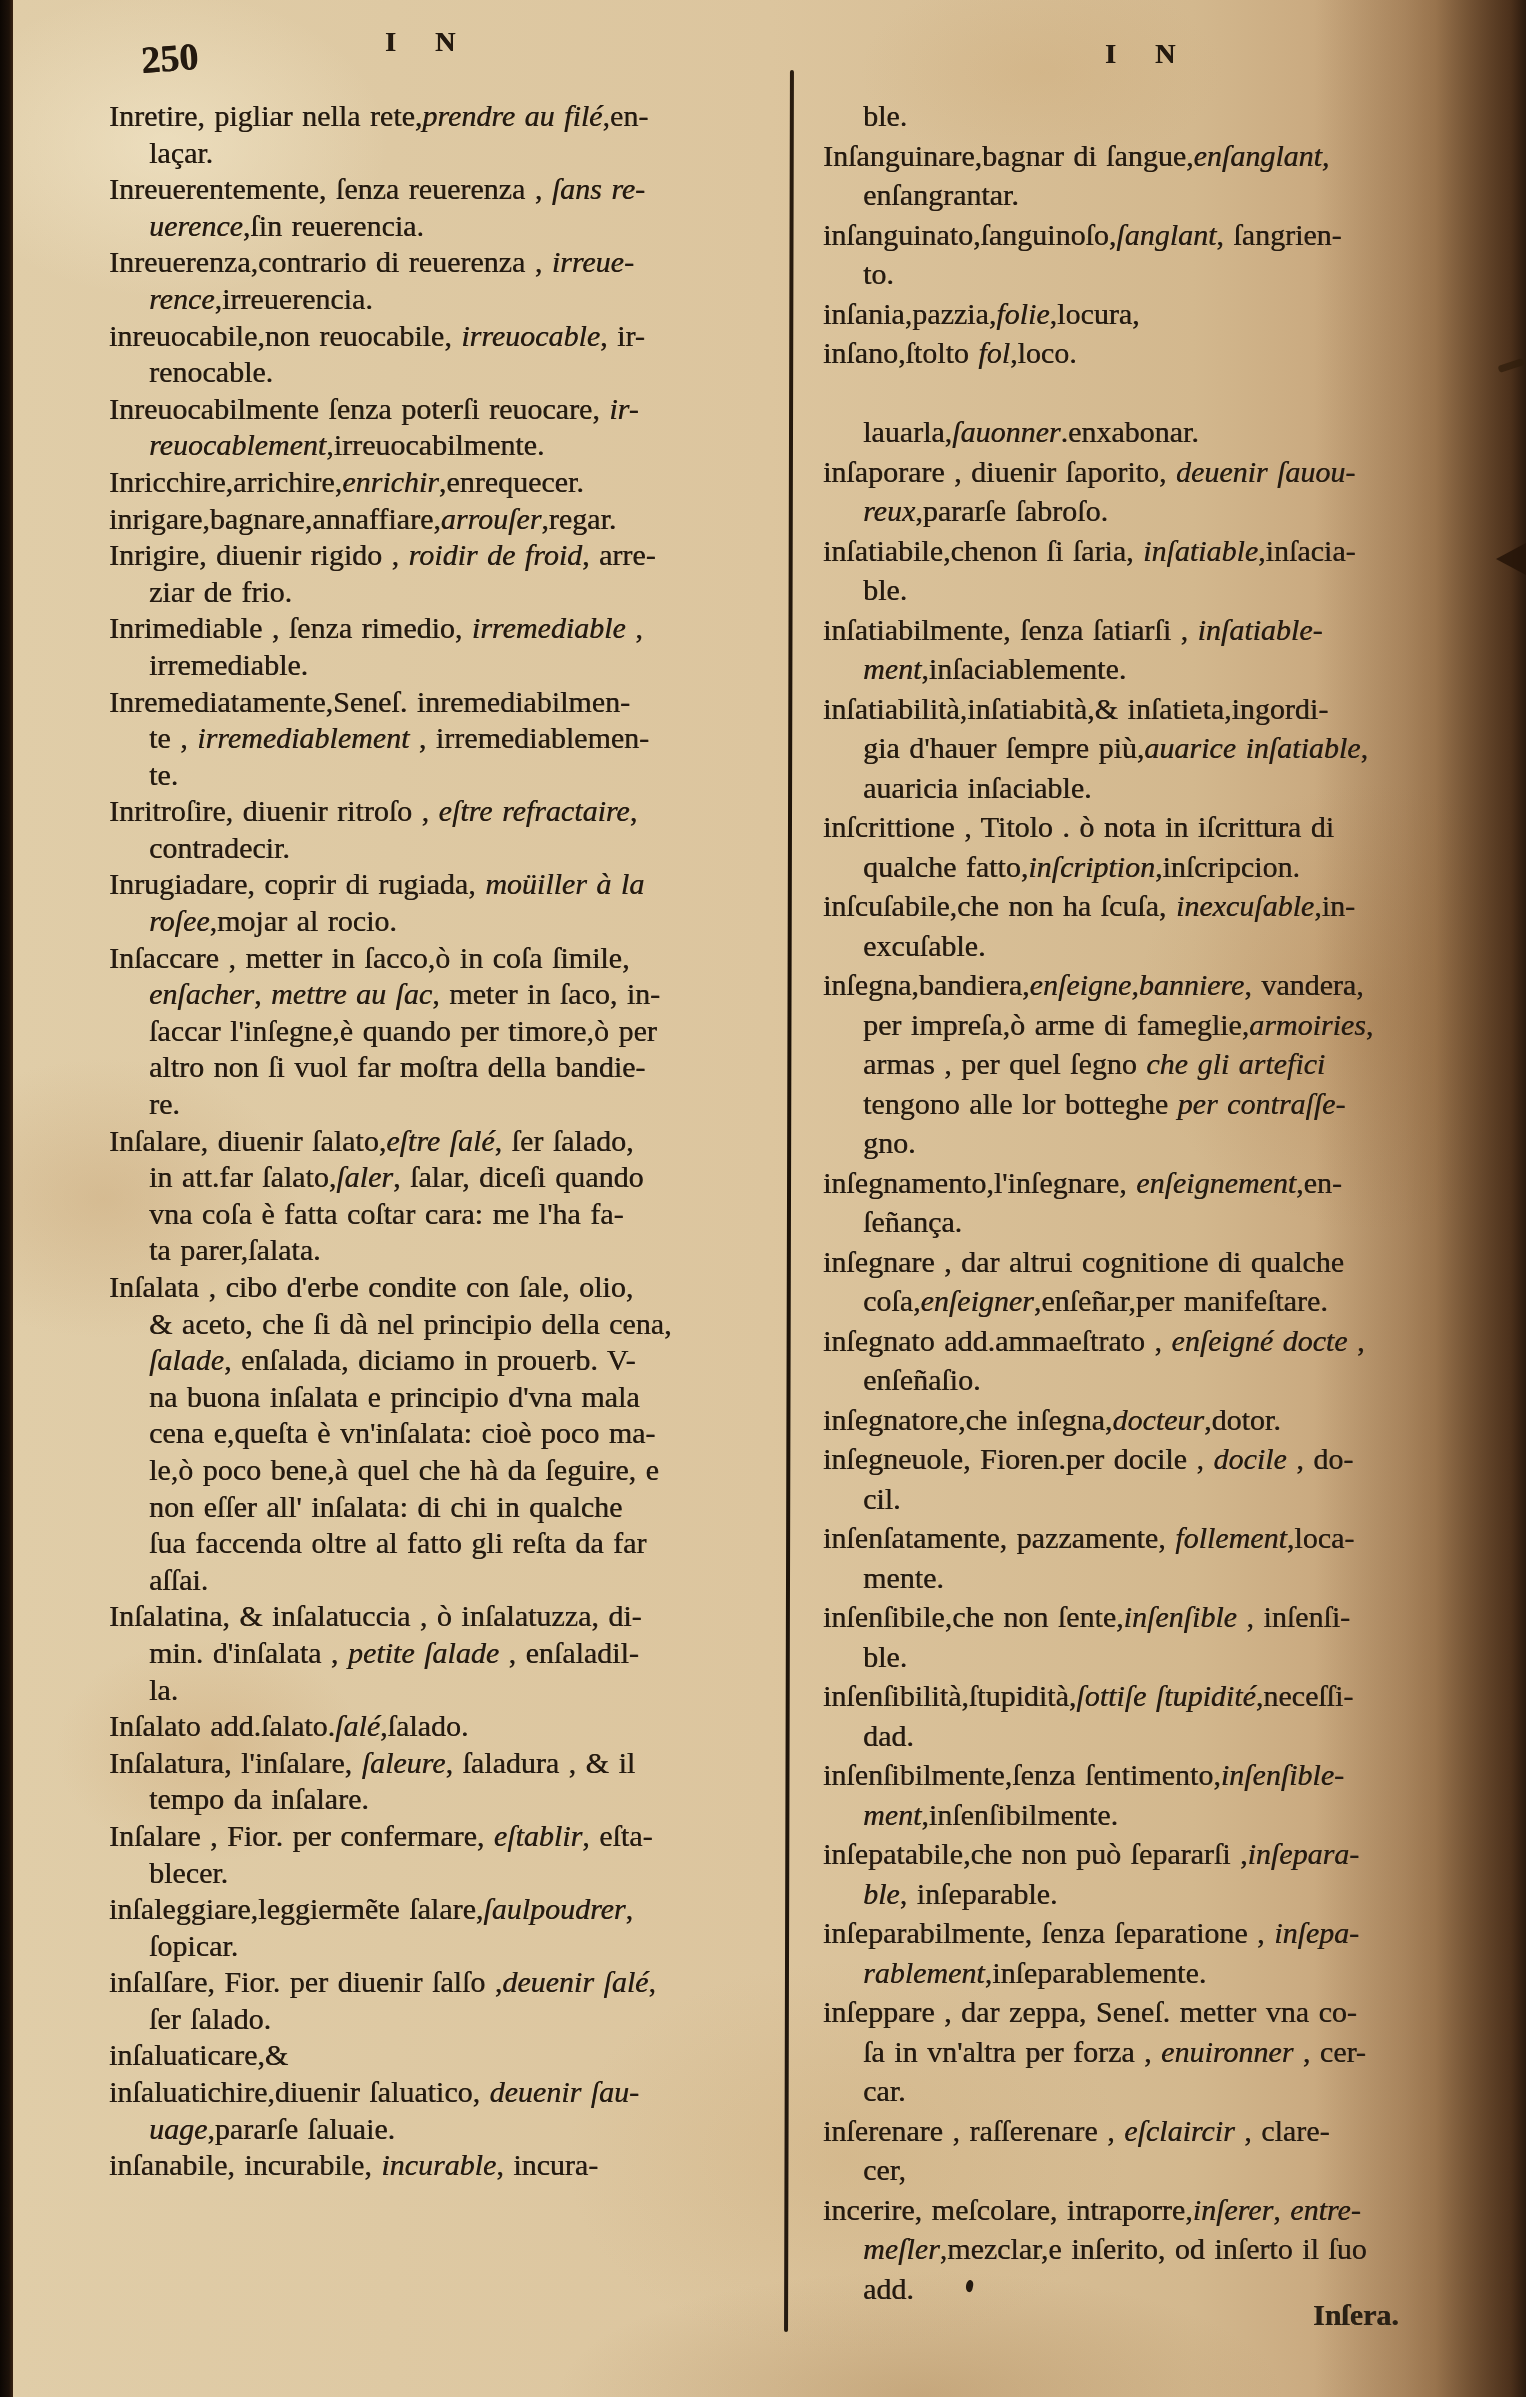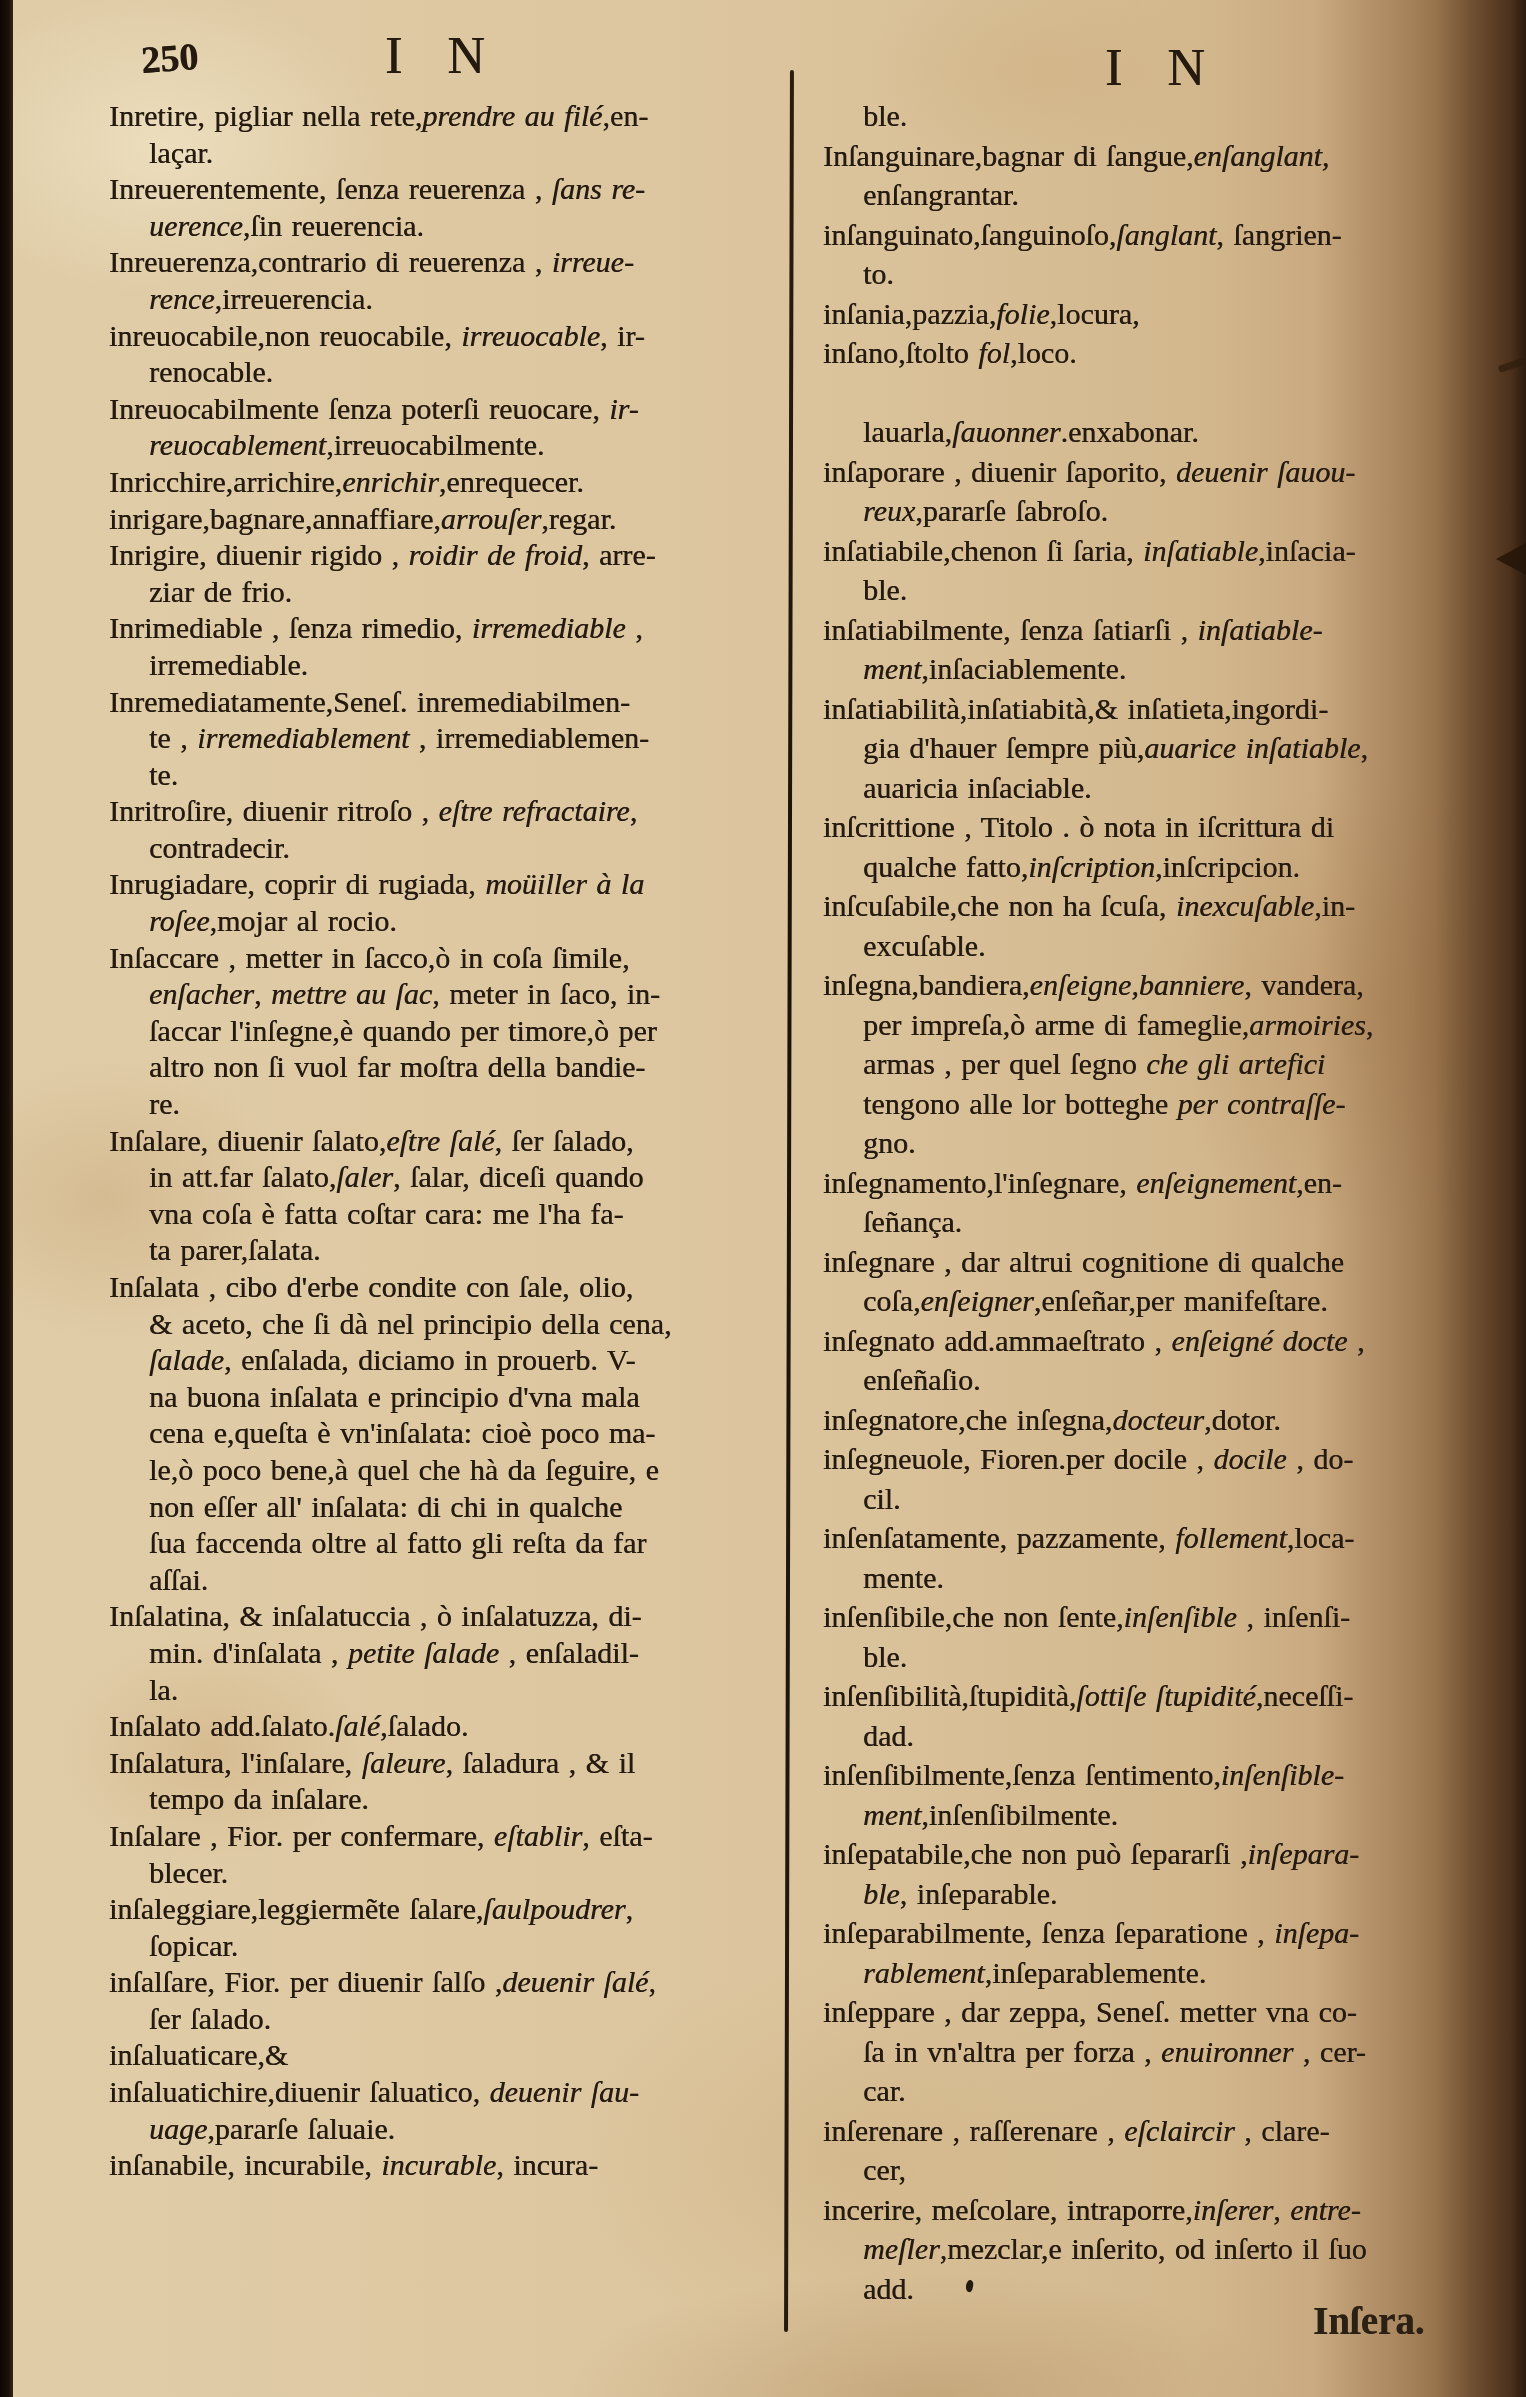--- a/index.html
+++ b/index.html
@@ -21,21 +21,21 @@
       radial-gradient(ellipse 260px 140px at 68% 3%, rgba(205,170,120,0.35), rgba(205,170,120,0) 70%),
       radial-gradient(ellipse 520px 180px at 60% 100%, rgba(166,126,78,0.38), rgba(166,126,78,0) 70%),
       linear-gradient(90deg, #e0cda8 0%, #dcc59e 50%, #d3b88e 78%, #c3a076 92%, #9a744c 100%);
   }
   
   #left-edge {
     position:absolute; left:0; top:0; width:13px; height:2397px;
     background:linear-gradient(90deg,#0c0703,#1d120a 70%,#3a2413 100%);
   }
   .running-head {
-    position:absolute; font-size:52px; font-weight:normal; letter-spacing:16px;
+    position:absolute; font-size:28px; font-weight:bold; letter-spacing:16px;
     color:#241a10; text-shadow:0.5px 0 0 #241a10;
   }
   #head-left  { left:372px; top:26px; }
   #head-right { left:1092px; top:38px; }
   #page-number {
     position:absolute; left:128px; top:36px; font-size:38px; font-weight:bold;
     color:#241a10; transform:rotate(-4deg); text-shadow:0.5px 0 0 #241a10;
   }
   .column {
     position:absolute; width:672px; color:#241a10; font-size:30px;
@@ -45,21 +45,21 @@
   #column-right { left:810px; top:76px;  line-height:39.5px;margin-top:20px; }
   .entry { padding-left:40px; text-indent:-40px; }
   .entry.cont { text-indent:0; }
   .it { font-style:italic; }
   #divider {
     position:absolute; left:774px; top:70px; width:4px; height:2262px;
     background:linear-gradient(180deg,#2a1d10 0%, #1c1208 40%, #241a10 100%);
     border-radius:2px; transform:rotate(0.15deg);
   }
   #catchword {
-    position:absolute; left:1300px; top:2298px; font-size:39px; color:#2a2014;
+    position:absolute; left:1300px; top:2298px; font-size:30px; color:#2a2014;
     font-weight:bold; text-shadow:0.4px 0 0 rgba(42,32,20,0.8);
   }
   #edge-mark-arrow {
     position:absolute; right:0; top:543px; width:0; height:0;
     border-right:30px solid #241408; border-top:16px solid transparent;
     border-bottom:16px solid transparent; opacity:0.85;
   }
   #edge-mark-dash {
     position:absolute; right:2px; top:362px; width:26px; height:7px;
     background:#2e1c0c; border-radius:3px; opacity:0.7; transform:rotate(-18deg);

